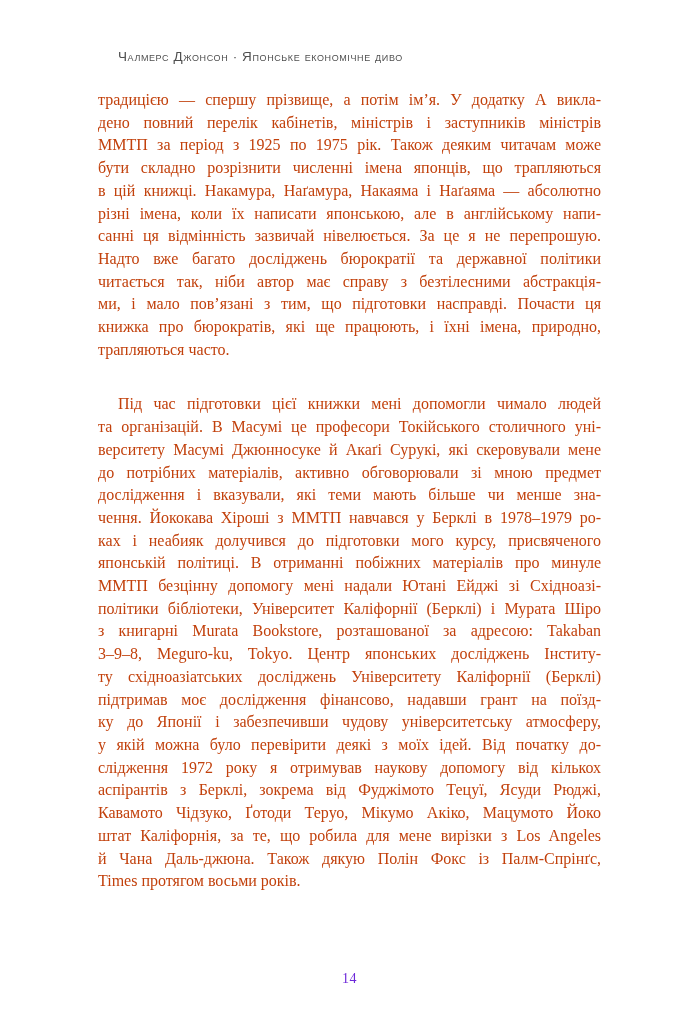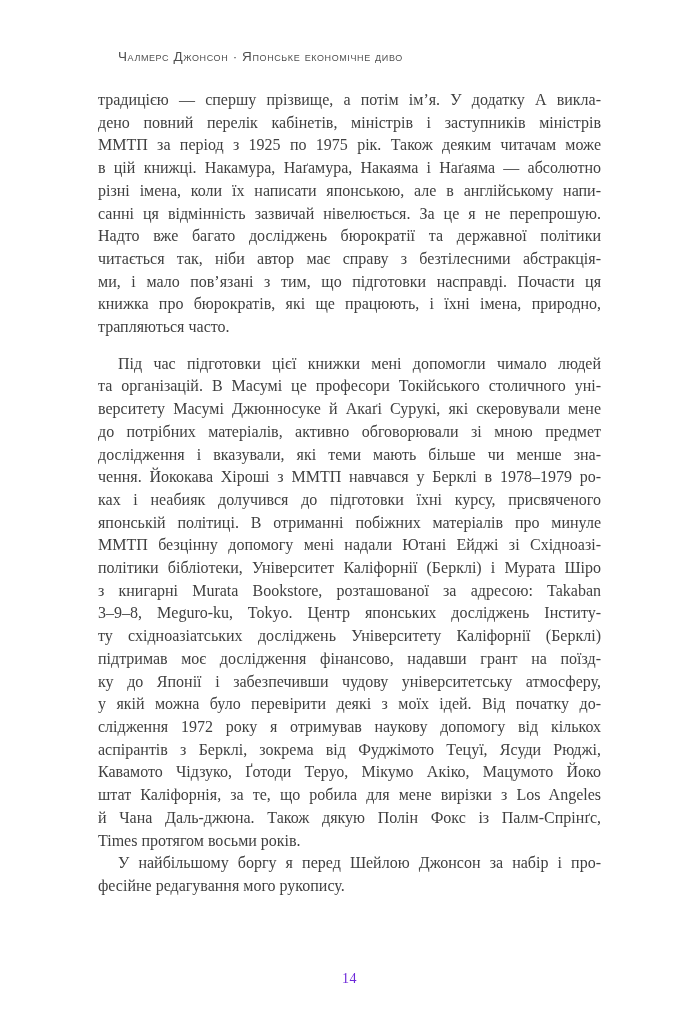--- a/index.html
+++ b/index.html
@@ -26,24 +26,24 @@
     color: #4f4f4f;
     white-space: nowrap;
   }
   .body-text {
     position: absolute;
     left: 98px;
     top: 89px;
     width: 503px;
     font-size: 16px;
     line-height: 22.7px;
-    color: #404040;
+    color: #c2410c;
   }
   .paragraph { margin: 0; }
-  .paragraph.spaced { margin-top: 14px; }
+  .paragraph.spaced { margin-top: 32px; }
   .paragraph.indent .line:first-child { text-indent: 20px; }
   .line {
     text-align: justify;
     text-align-last: justify;
     white-space: normal;
   }
   .line.last {
     text-align-last: left;
   }
   .page-number {
@@ -61,53 +61,50 @@
 <body>
 
 <div class="page">
   <div class="running-header">Чалмерс Джонсон · Японське економічне диво</div>
 
   <div class="body-text">
       <div class="paragraph">
         <div class="line">традицією — спершу прізвище, а потім ім’я. У додатку А викла-</div>
         <div class="line">дено повний перелік кабінетів, міністрів і заступників міністрів</div>
         <div class="line">ММТП за період з 1925 по 1975 рік. Також деяким читачам може</div>
+        <div class="line">бути складно розрізнити численні імена японців, що трапляються</div>
         <div class="line">в цій книжці. Накамура, Наґамура, Накаяма і Наґаяма — абсолютно</div>
         <div class="line">різні імена, коли їх написати японською, але в англійському напи-</div>
         <div class="line">санні ця відмінність зазвичай нівелюється. За це я не перепрошую.</div>
         <div class="line">Надто вже багато досліджень бюрократії та державної політики</div>
         <div class="line">читається так, ніби автор має справу з безтілесними абстракція-</div>
         <div class="line">ми, і мало пов’язані з тим, що підготовки насправді. Почасти ця</div>
         <div class="line">книжка про бюрократів, які ще працюють, і їхні імена, природно,</div>
         <div class="line last">трапляються часто.</div>
       </div>
       <div class="paragraph indent spaced">
         <div class="line">Під час підготовки цієї книжки мені допомогли чимало людей</div>
         <div class="line">та організацій. В Масумі це професори Токійського столичного уні-</div>
         <div class="line">верситету Масумі Джюнносуке й Акаґі Сурукі, які скеровували мене</div>
         <div class="line">до потрібних матеріалів, активно обговорювали зі мною предмет</div>
         <div class="line">дослідження і вказували, які теми мають більше чи менше зна-</div>
         <div class="line">чення. Йококава Хіроші з ММТП навчався у Берклі в 1978–1979 ро-</div>
-        <div class="line">ках і неабияк долучився до підготовки їхні курсу, присвяченого</div>
+        <div class="line">ках і неабияк долучився до підготовки мого курсу, присвяченого</div>
         <div class="line">японській політиці. В отриманні побіжних матеріалів про минуле</div>
         <div class="line">ММТП безцінну допомогу мені надали Ютані Ейджі зі Східноазі-</div>
         <div class="line">політики бібліотеки, Університет Каліфорнії (Берклі) і Мурата Шіро</div>
         <div class="line">з книгарні Murata Bookstore, розташованої за адресою: Takaban</div>
         <div class="line">3–9–8, Meguro-ku, Tokyo. Центр японських досліджень Інститу-</div>
         <div class="line">ту східноазіатських досліджень Університету Каліфорнії (Берклі)</div>
         <div class="line">підтримав моє дослідження фінансово, надавши грант на поїзд-</div>
         <div class="line">ку до Японії і забезпечивши чудову університетську атмосферу,</div>
         <div class="line">у якій можна було перевірити деякі з моїх ідей. Від початку до-</div>
         <div class="line">слідження 1972 року я отримував наукову допомогу від кількох</div>
         <div class="line">аспірантів з Берклі, зокрема від Фуджімото Тецуї, Ясуди Рюджі,</div>
         <div class="line">Кавамото Чідзуко, Ґотоди Теруо, Мікумо Акіко, Мацумото Йоко</div>
         <div class="line">штат Каліфорнія, за те, що робила для мене вирізки з Los Angeles</div>
         <div class="line">й Чана Даль-джюна. Також дякую Полін Фокс із Палм-Спрінґс,</div>
         <div class="line last">Times протягом восьми років.</div>
       </div>
-      <div class="paragraph indent">
-        <div class="line">У найбільшому боргу я перед Шейлою Джонсон за набір і про-</div>
-        <div class="line last">фесійне редагування мого рукопису.</div>
-      </div>
     </div>
 
   <div class="page-number">14</div>
 </div>
 
 </body></html>

